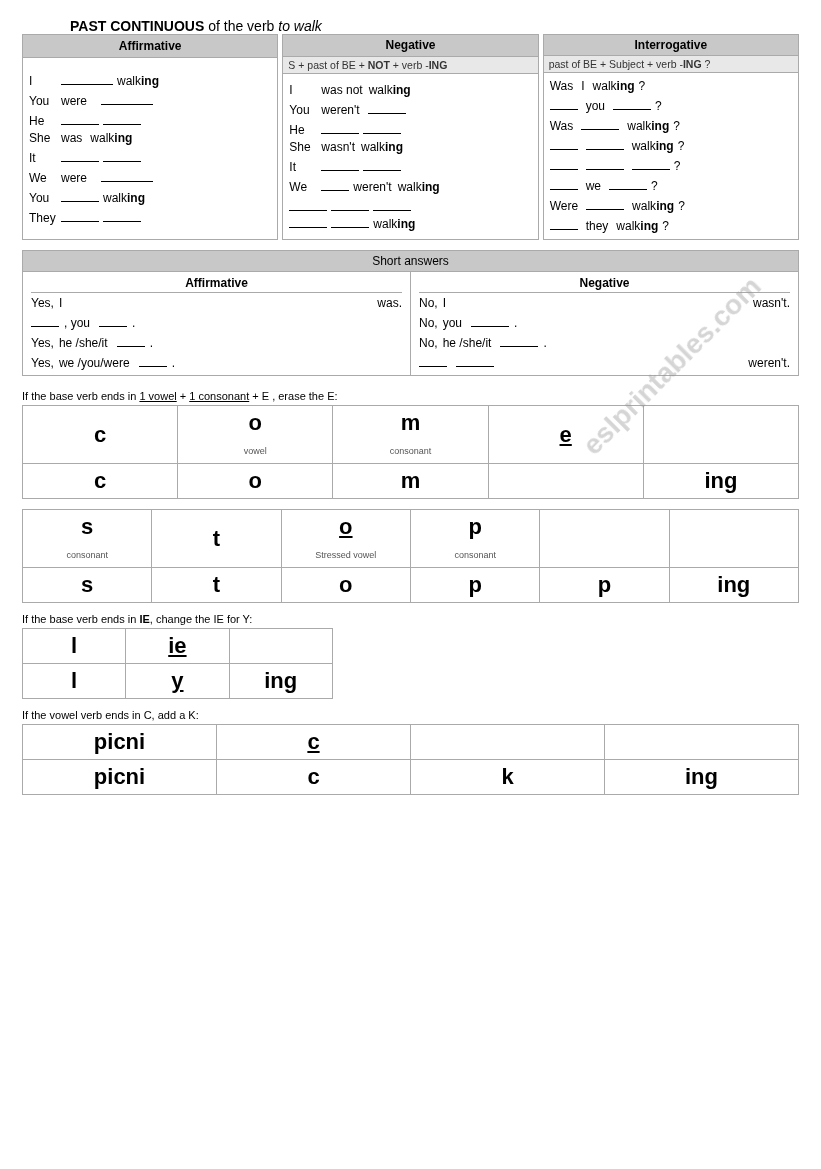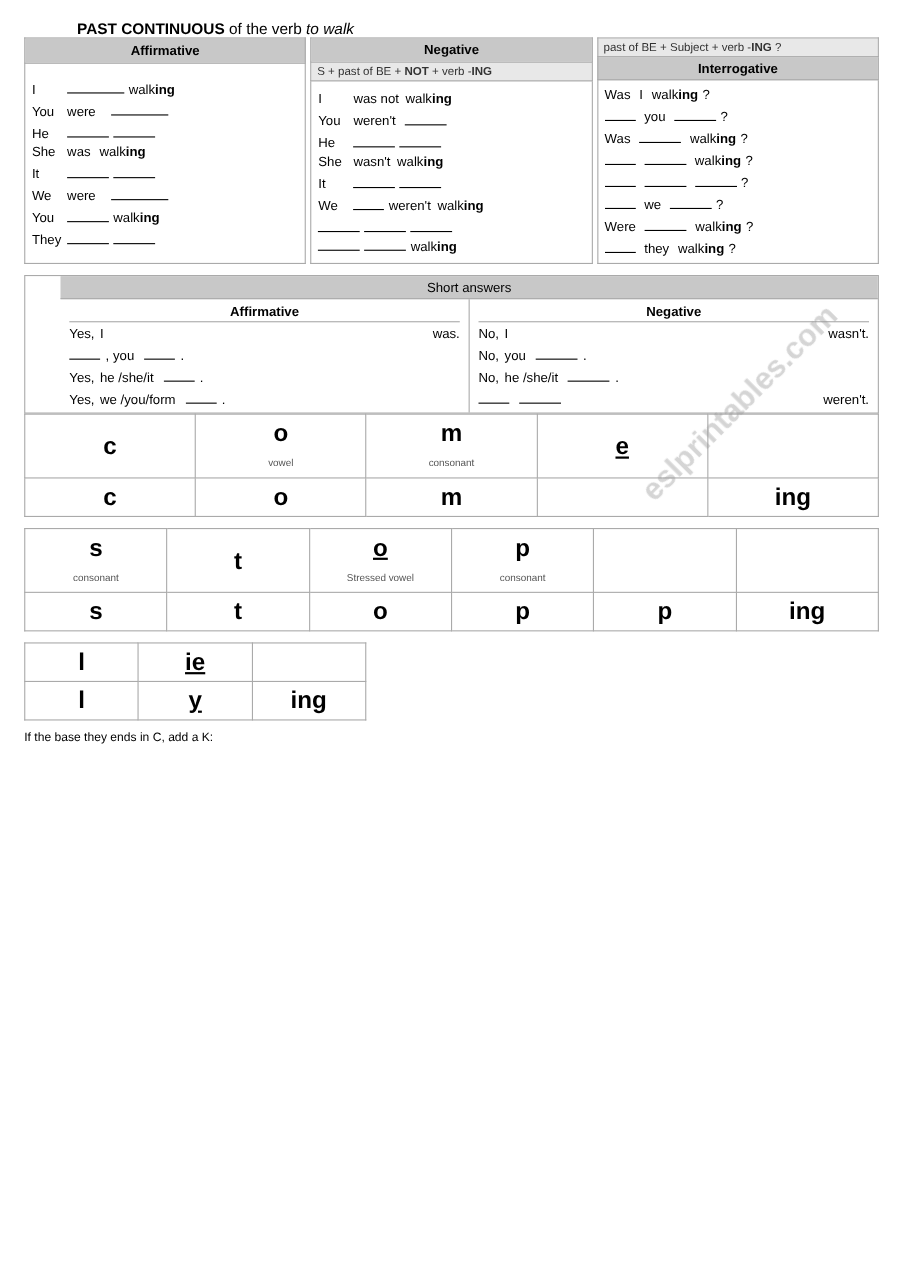--- a/index.html
+++ b/index.html
@@ -74,21 +74,21 @@
       display: flex;
       align-items: baseline;
       gap: 4px;
       margin: 3px 0;
       font-size: 12px;
     }
 
     
     .short-answers {
       border: 1px solid #aaa;
-      padding-left: 32px;
+      margin-bottom: 14px;
     }
     .short-answers-header {
       background: #c8c8c8;
       text-align: center;
       padding: 3px;
       font-size: 12px;
       border-bottom: 1px solid #aaa;
     }
     .short-answers-sub {
       display: flex;
@@ -291,24 +291,24 @@
         </div>
       </div>
     </td>
         </tr>
   </tbody>
     </table>
 
   <table class="conj-table">
     <tbody>
         <tr>
+          <th>Interrogative</th>
+        </tr>
+    <tr>
           <td class="formula">past of BE + Subject + verb -<strong>ING</strong> ?</td>
-        </tr>
-    <tr>
-          <th>Interrogative</th>
         </tr>
     <tr>
           <td style="padding:0">
       <div class="interrog-rows">
 
         <div class="interrog-row">
           <span style="flex-shrink:0">Was</span>
           <span style="flex-shrink:0;margin:0 4px">I</span>
           <span>walk<strong>ing</strong></span>
           <span>?</span>
@@ -391,21 +391,21 @@
 
       <div class="sa-row">
         <span>Yes,</span>
         <span>he /she/it</span>
         <span class="blank blank-sm" style="margin-left:4px"></span>
         <span>.</span>
       </div>
 
       <div class="sa-row">
         <span>Yes,</span>
-        <span>we /you/form</span>
+        <span>we /you/were</span>
         <span class="blank blank-sm" style="margin-left:4px"></span>
         <span>.</span>
       </div>
     </div>
     <div class="short-answers-col">
       <div class="short-answers-col-header">Negative</div>
 
       <div class="sa-row">
         <span>No,</span>
         <span>I</span>
@@ -432,20 +432,23 @@
         <span class="blank" style="margin:0 4px"></span>
         <span style="flex:1"></span>
         <span>weren't.</span>
       </div>
     </div>
   </div>
 </div>
 
 <div>
 
+  <div class="spelling-rule">
+    If the base verb ends in <u>1 vowel</u> + <u>1 consonant</u> + E , erase the E:
+  </div>
   <table class="spell-table">
     <tbody>
         <tr>
       <td style="font-size:22px;font-weight:bold;width:20%">c</td>
       <td style="width:20%">
         <span style="font-size:22px;font-weight:bold">o</span><br>
         <span style="font-size:9px;color:#555;font-weight:normal">vowel</span>
       </td>
       <td style="width:20%">
         <span style="font-size:22px;font-weight:bold">m</span><br>
@@ -487,33 +490,52 @@
       <td style="font-size:22px;font-weight:bold">s</td>
       <td style="font-size:22px;font-weight:bold">t</td>
       <td style="font-size:22px;font-weight:bold">o</td>
       <td style="font-size:22px;font-weight:bold">p</td>
       <td style="font-size:22px;font-weight:bold">p</td>
       <td style="font-size:22px;font-weight:bold">ing</td>
     </tr>
   </tbody>
     </table>
 
+  <div class="spelling-rule">
+    If the base verb ends in <strong>IE</strong>, change the IE for Y:
+  </div>
   <table class="spell-table" style="width:40%">
     <tbody>
         <tr>
       <td style="font-size:22px;font-weight:bold;width:33%">l</td>
       <td style="font-size:22px;font-weight:bold;width:33%;text-decoration:underline">ie</td>
       <td style="width:33%"></td>
     </tr>
     <tr>
       <td style="font-size:22px;font-weight:bold">l</td>
       <td style="font-size:22px;font-weight:bold;text-decoration:underline">y</td>
       <td style="font-size:22px;font-weight:bold">ing</td>
     </tr>
   </tbody>
     </table>
 
   <div class="spelling-rule">
-    If the base they ends in C, add a K:
+    If the vowel verb ends in C, add a K:
   </div>
+  <table class="spell-table">
+    <tbody>
+        <tr>
+      <td style="font-size:22px;font-weight:bold;width:25%">picni</td>
+      <td style="font-size:22px;font-weight:bold;width:25%;text-decoration:underline">c</td>
+      <td style="width:25%"></td>
+      <td style="width:25%"></td>
+    </tr>
+    <tr>
+      <td style="font-size:22px;font-weight:bold">picni</td>
+      <td style="font-size:22px;font-weight:bold">c</td>
+      <td style="font-size:22px;font-weight:bold">k</td>
+      <td style="font-size:22px;font-weight:bold">ing</td>
+    </tr>
+  </tbody>
+    </table>
 </div>
 
 <div class="watermark">eslprintables.com</div>
 
 </body></html>

